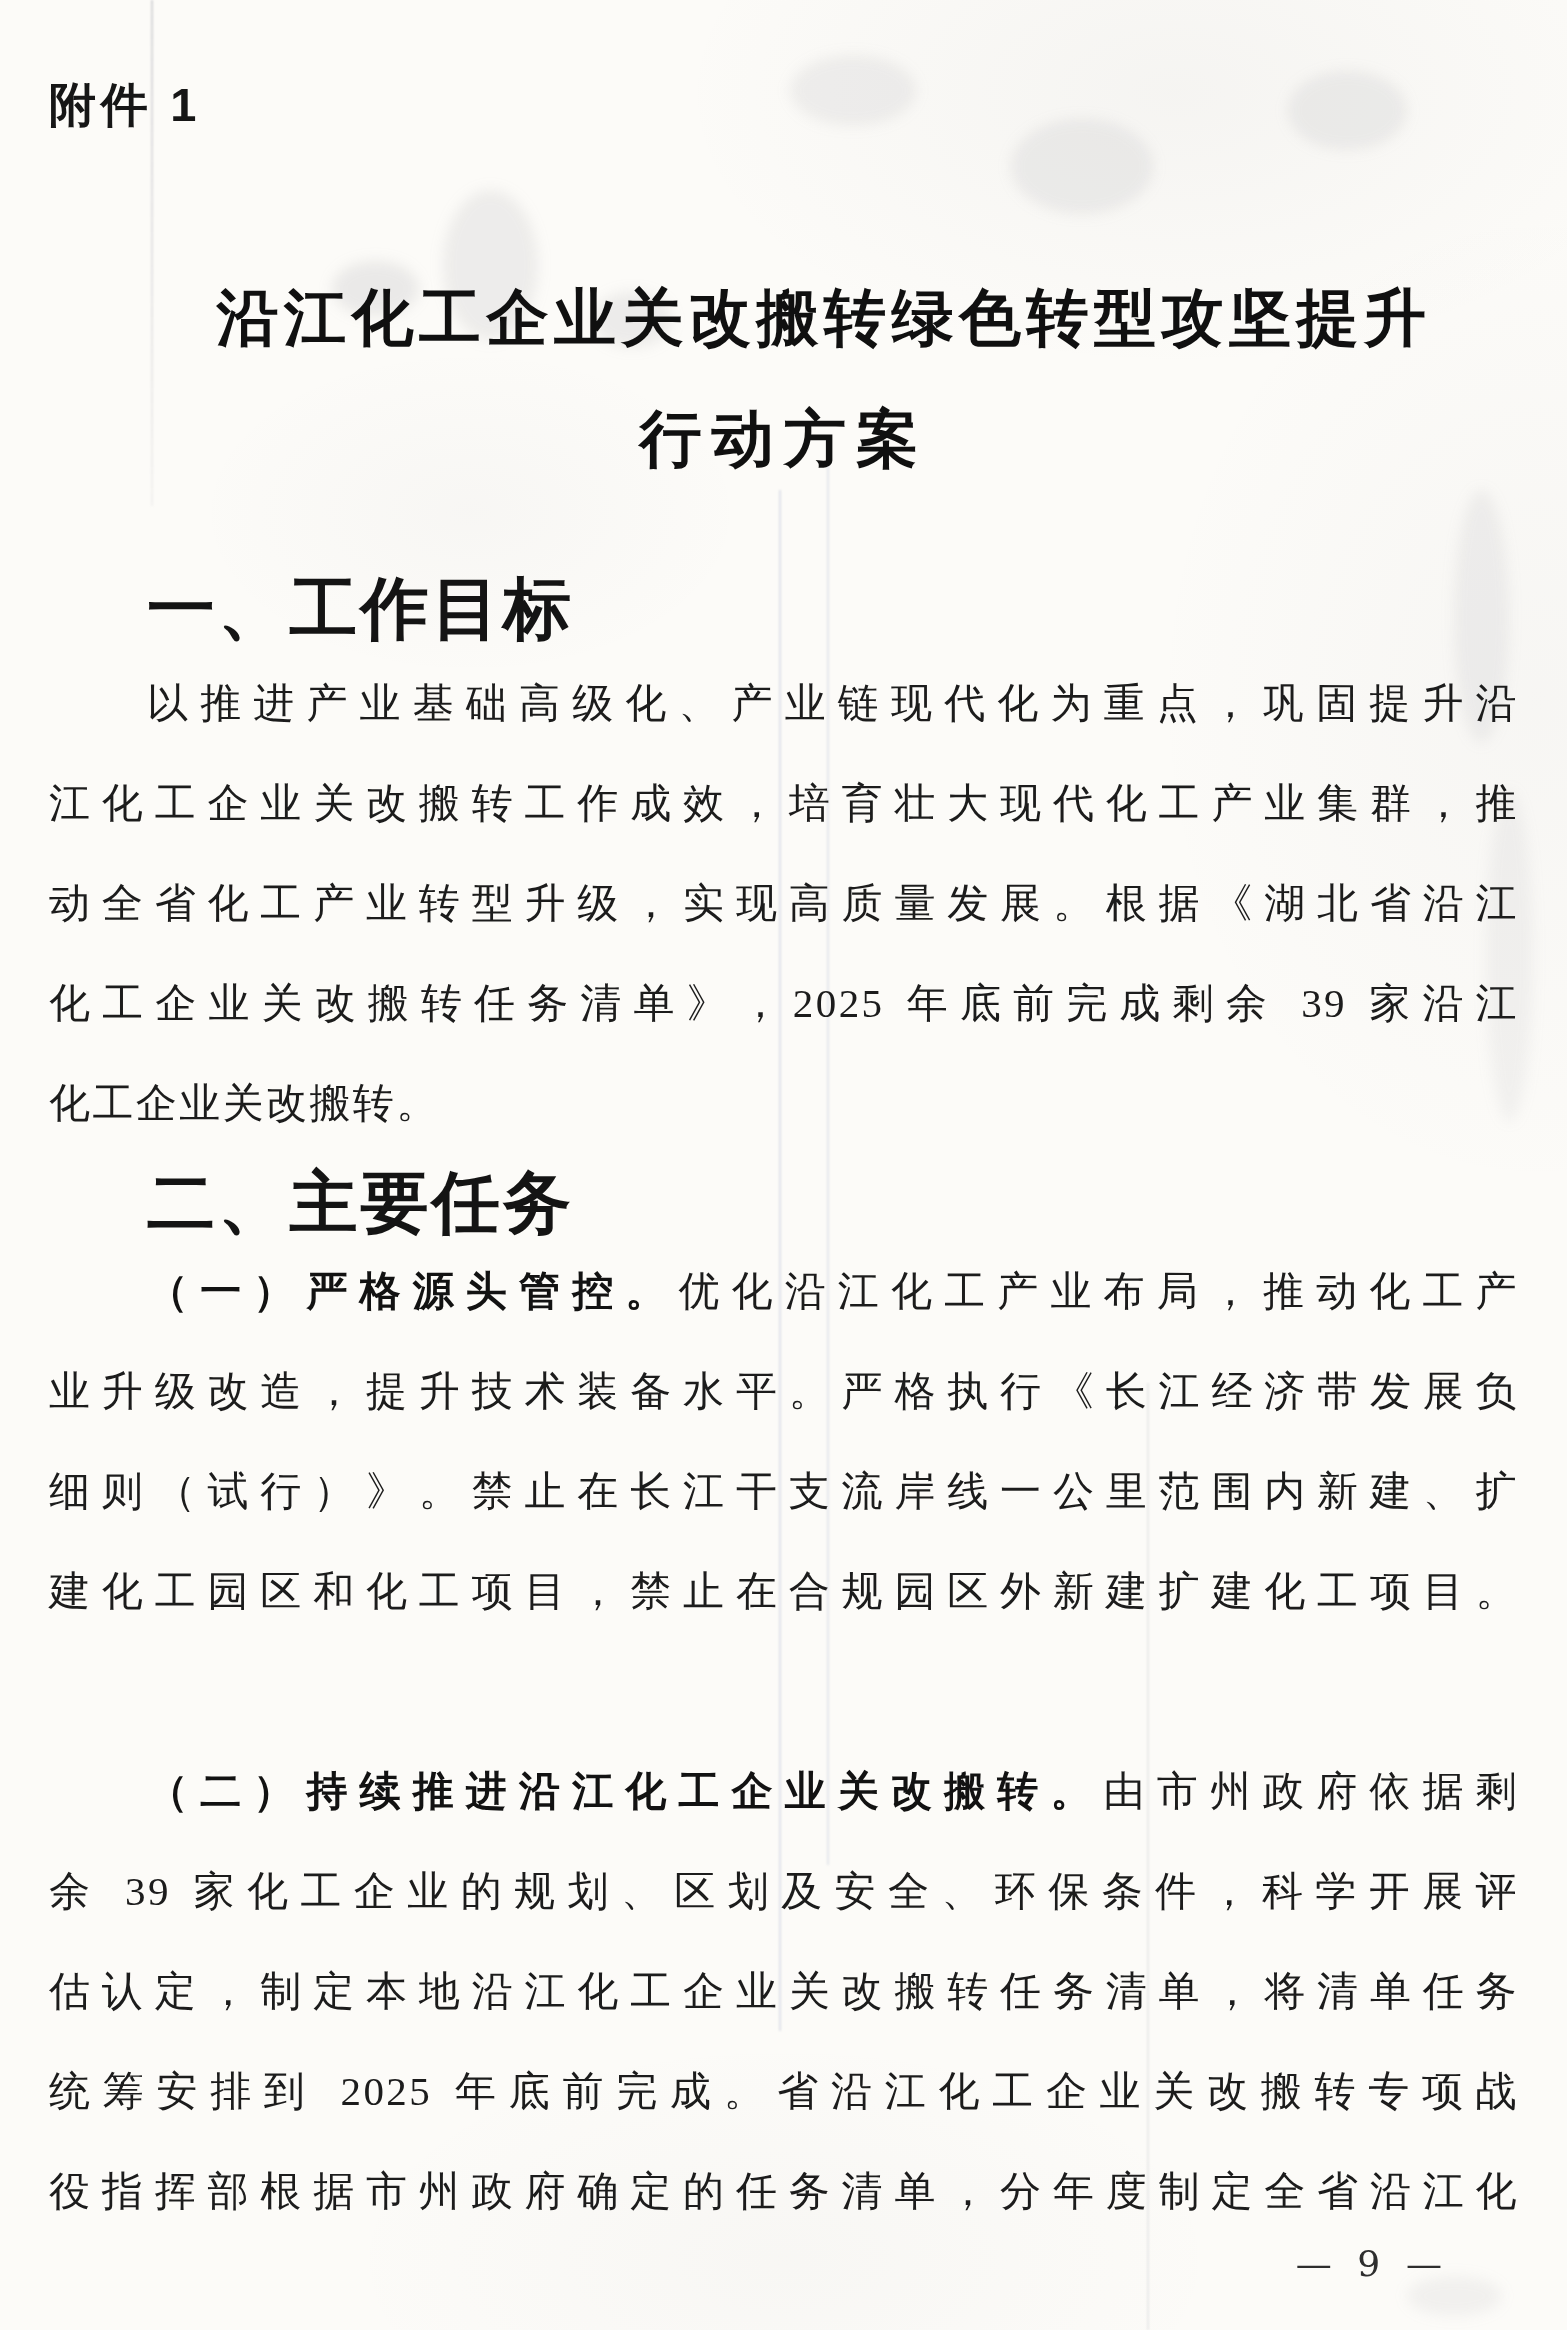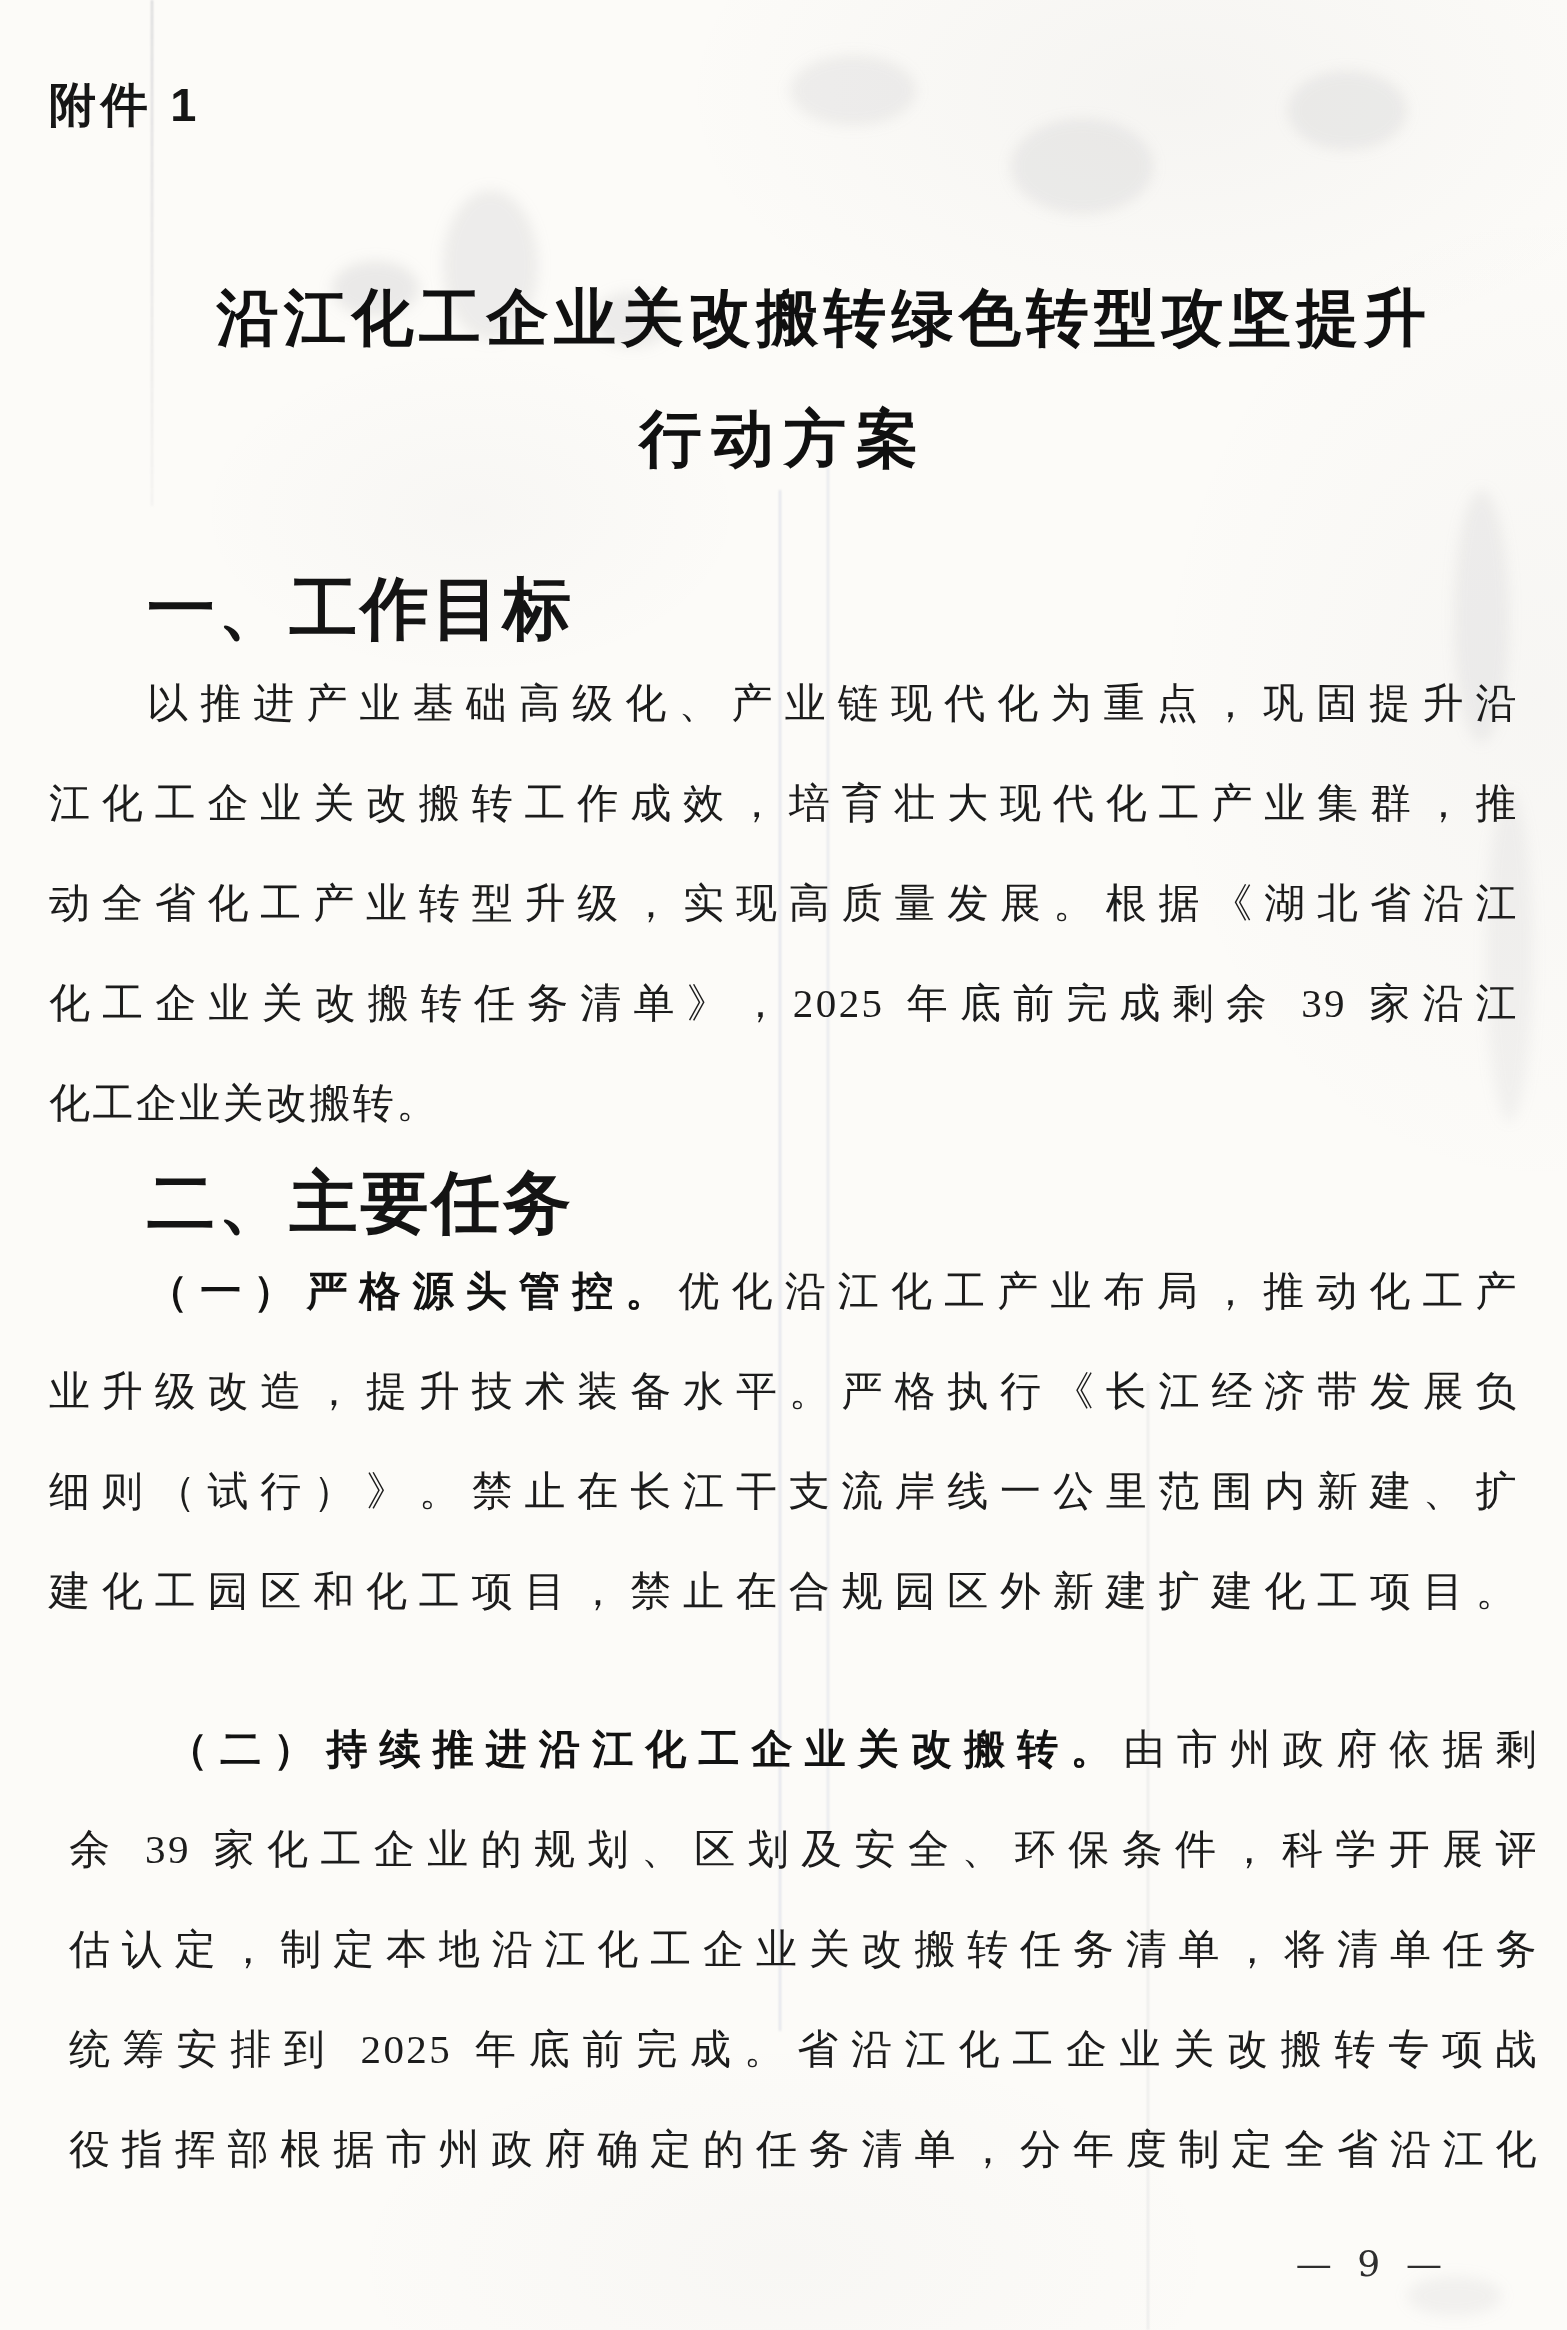--- a/index.html
+++ b/index.html
@@ -50,21 +50,21 @@
     font-size:68px;line-height:1.1;letter-spacing:3.2px;color:#141414;
   }
   .sec-1{top:571px;}
   .sec-2{top:1165px;}
   .para{
     position:absolute;left:49px;width:1470px;
     font-size:41px;color:#1c1c1c;
   }
   .para-0{top:653px;}
   .para-1{top:1241px;}
-  .para-2{top:1699px;margin-left:20px;}
+  .para-2{top:1741px;}
   .bodyline{
     height:100px;line-height:100px;
     letter-spacing:2.4px;
     white-space:nowrap;
   }
   .bodyline.just{
     white-space:normal;
     text-align:justify;
     text-align-last:justify;
   }

